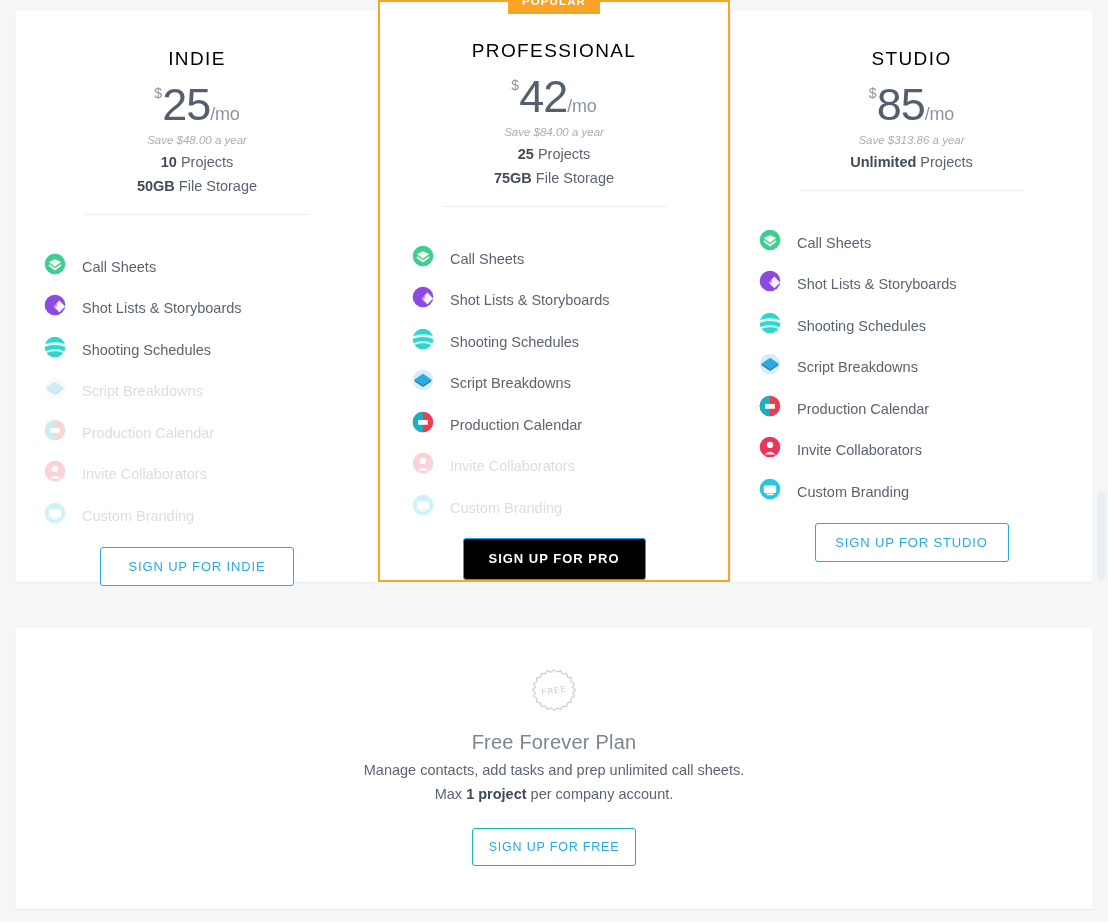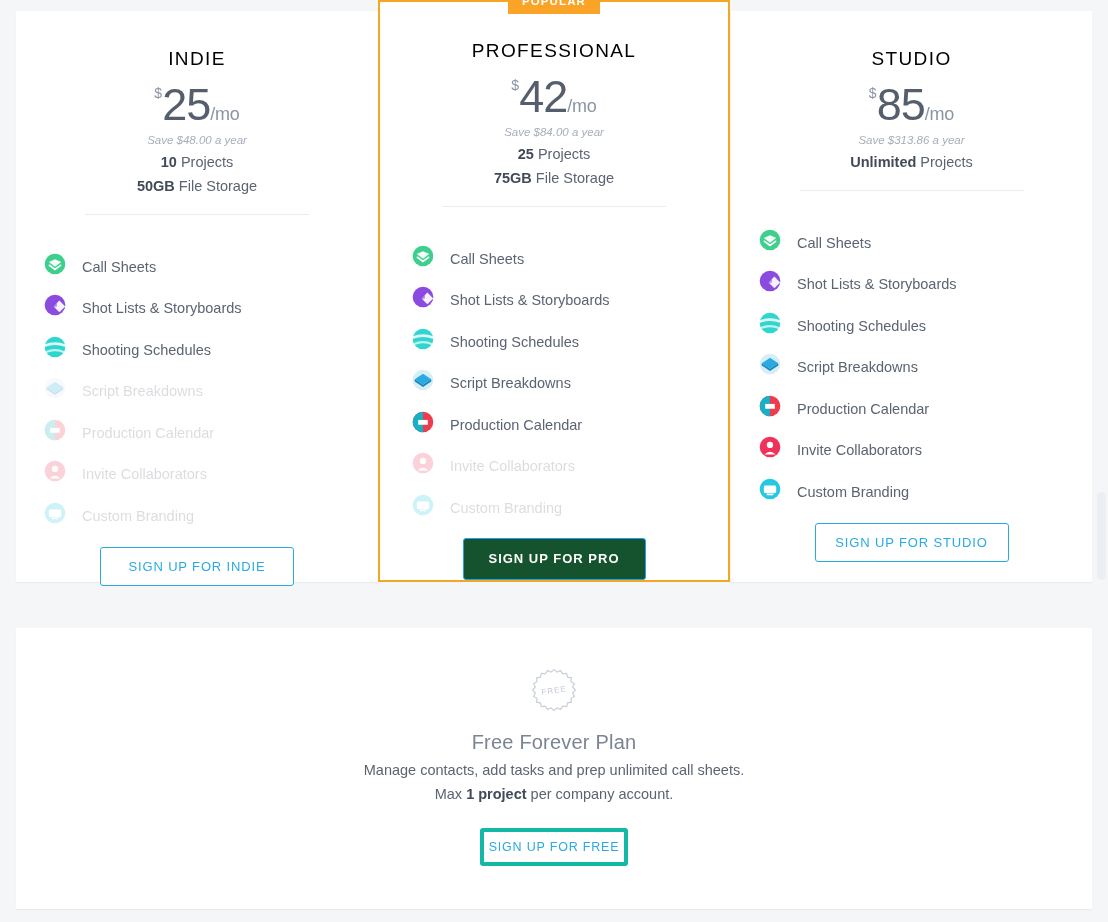--- a/index.html
+++ b/index.html
@@ -132,21 +132,21 @@
     border: 1px solid #29abe2;
     border-radius: 3px;
     color: #29abe2;
     background: #ffffff;
     font-size: 13px;
     letter-spacing: .85px;
     cursor: pointer;
     white-space: nowrap;
   }
   .btn.solid {
-    background: #14532d;
+    background: #000000;
     border-color: #1fa2f0;
     color: #ffffff;
     width: 183px;
     height: 42px;
     font-weight: bold;
     letter-spacing: 1px;
   }
   .featured .btn-wrap { margin-top: 22px; }
 
   
@@ -167,22 +167,22 @@
   }
   .free-line {
     margin-top: 8px;
     font-size: 14.5px;
     color: #5b6472;
   }
   .free-line b { font-weight: bold; color: #414a58; }
   .free-btn-wrap { margin-top: 26px; display: flex; justify-content: center; }
   .free-btn {
     display: flex; align-items: center; justify-content: center;
-    width: 148px; height: 38px;
-    border: 4px solid #14b8a6;
+    width: 164px; height: 38px;
+    border: 1px solid #14b8a6;
     border-radius: 3px;
     color: #29abe2;
     background: #fff;
     font-size: 12.5px;
     letter-spacing: .8px;
     cursor: pointer;
   }
 
   
   .scrollbar-thumb {

